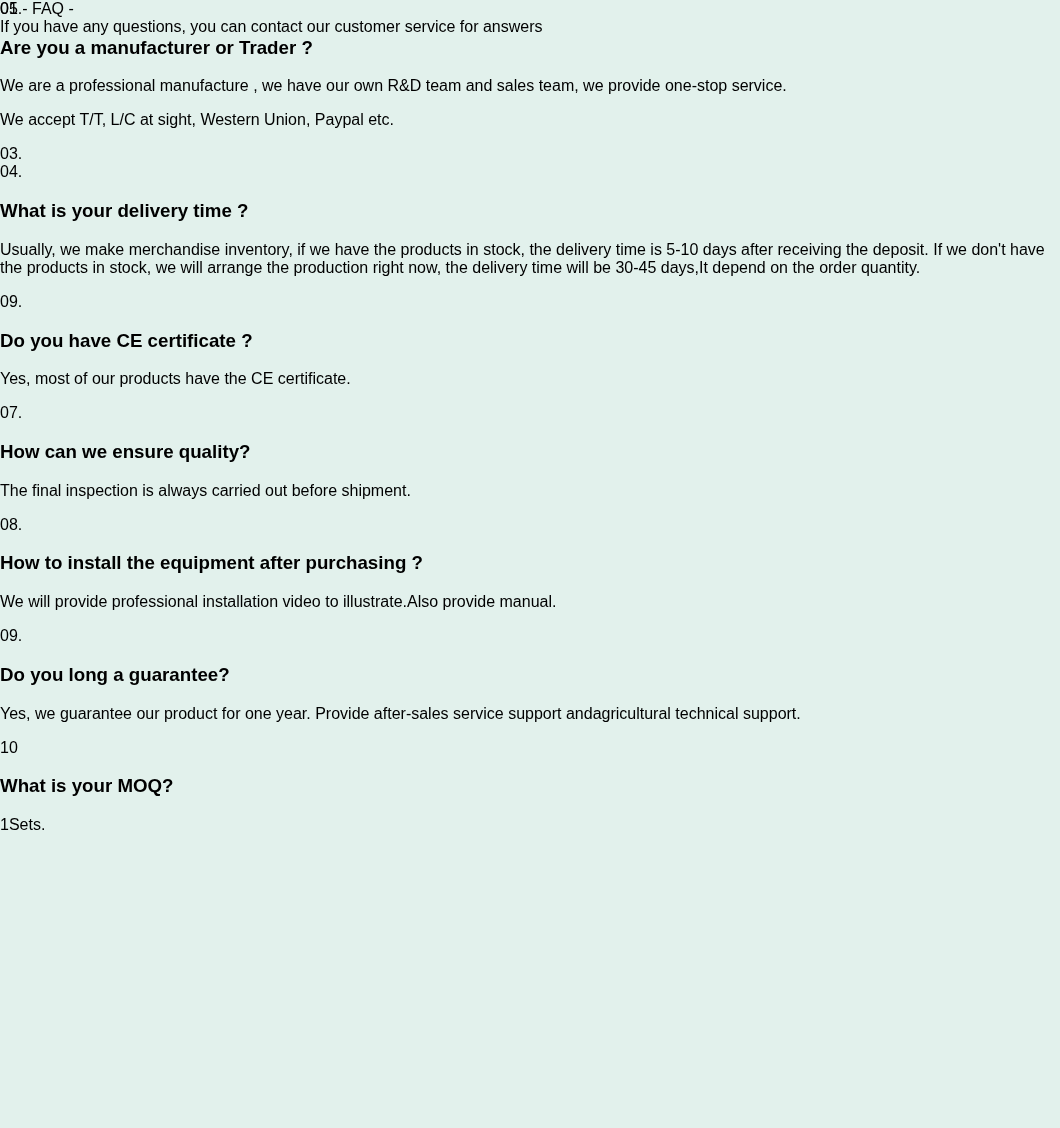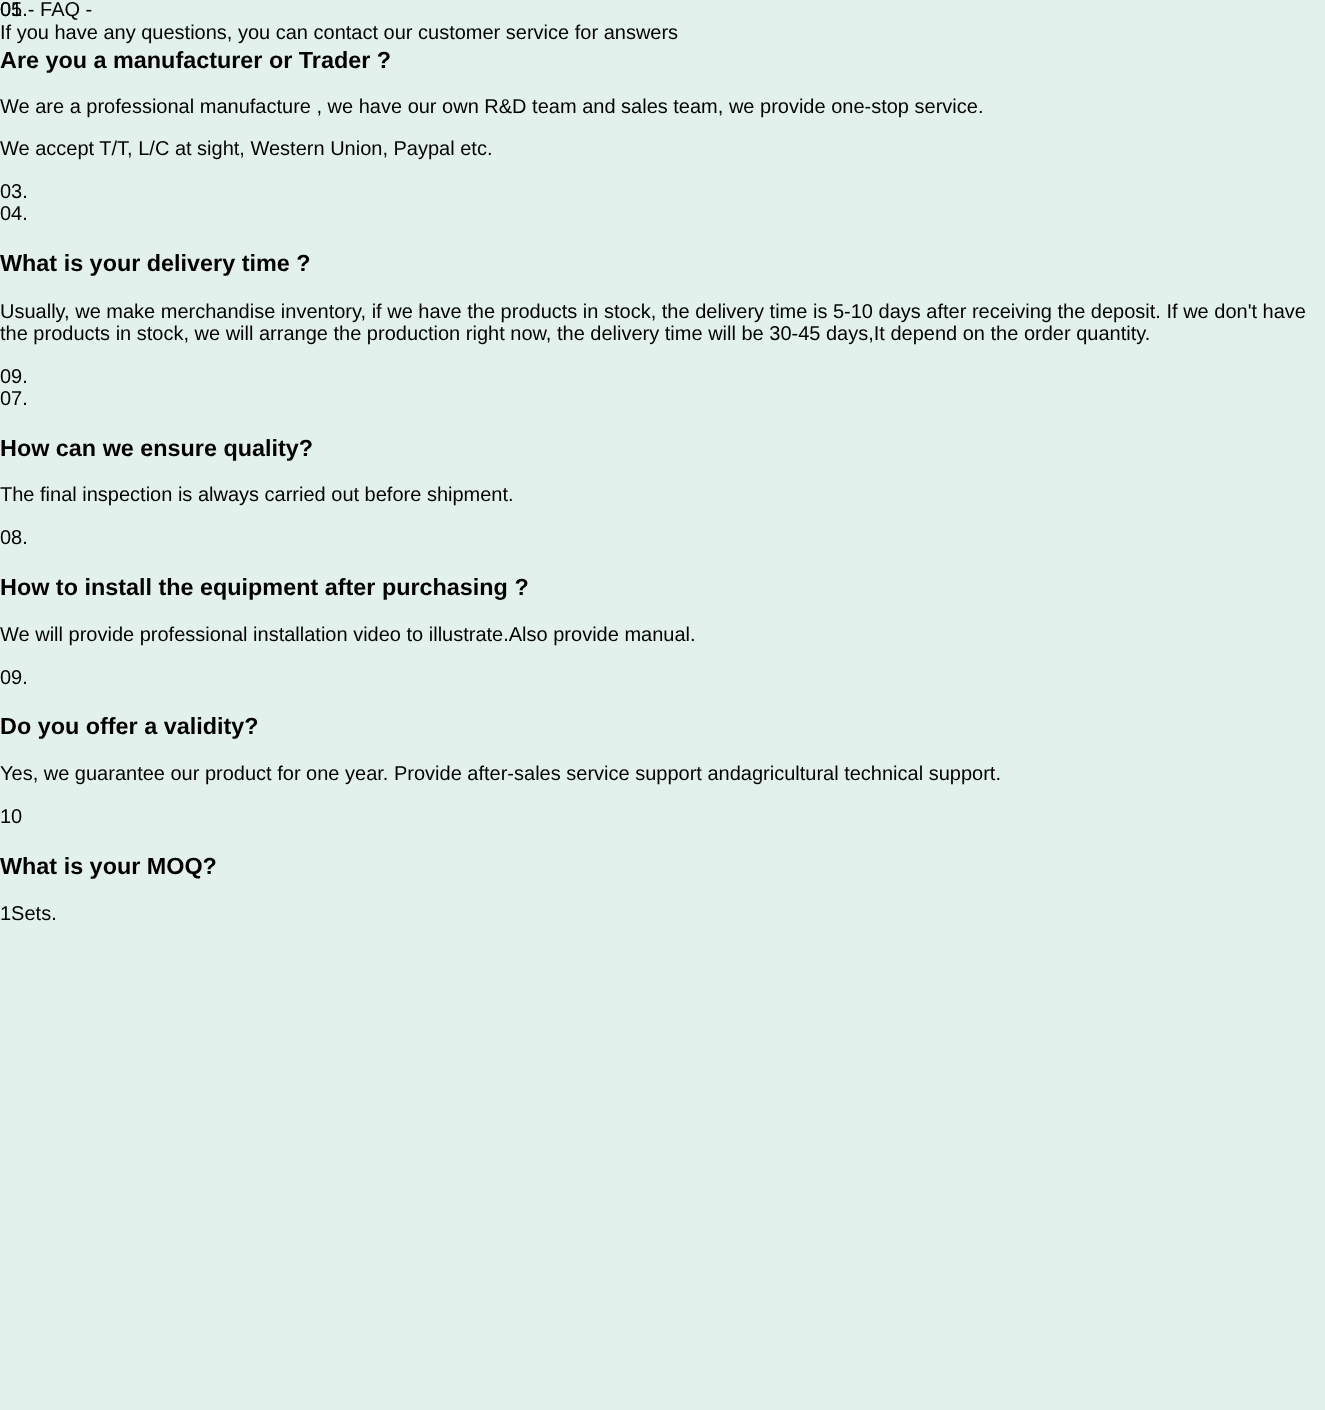--- a/index.html
+++ b/index.html
@@ -122,20 +122,24 @@
     <div class="faq-body">
       <h3 class="faq-q">What is your delivery time ?</h3>
       <p class="faq-a">Usually, we make merchandise inventory, if we have the products in stock, the delivery time is 5-10 days after receiving the deposit.
 If we don't have the products in stock, we will arrange the production right now, the delivery time will be 30-45 days,It depend on the order quantity.</p>
     </div>
   </div>
 
 
   <div class="faq-item">
     <div class="faq-num"><span>09.</span></div>
+    <div class="faq-body">
+      <h3 class="faq-q">Do you have CE certificate ?</h3>
+      <p class="faq-a">Yes, most of our products have the CE certificate.</p>
+    </div>
   </div>
 
   <div class="faq-item">
     <div class="faq-num"><span>07.</span></div>
     <div class="faq-body">
       <h3 class="faq-q">How can we ensure quality?</h3>
       <p class="faq-a">The final inspection is always carried out before shipment.</p>
     </div>
   </div>
 
@@ -143,21 +147,21 @@
     <div class="faq-num"><span>08.</span></div>
     <div class="faq-body">
       <h3 class="faq-q">How to install the equipment after purchasing ?</h3>
       <p class="faq-a">We will provide professional installation video to illustrate.Also provide manual.</p>
     </div>
   </div>
 
   <div class="faq-item">
     <div class="faq-num"><span>09.</span></div>
     <div class="faq-body">
-      <h3 class="faq-q">Do you offer a validity?</h3>
+      <h3 class="faq-q">Do you long a guarantee?</h3>
       <p class="faq-a">Yes, we guarantee our product for one year. Provide after-sales service support andagricultural technical support.</p>
     </div>
   </div>
 
   <div class="faq-item">
     <div class="faq-num"><span>10</span></div>
     <div class="faq-body">
       <h3 class="faq-q">What is your MOQ?</h3>
       <p class="faq-a">1Sets.</p>
     </div>

